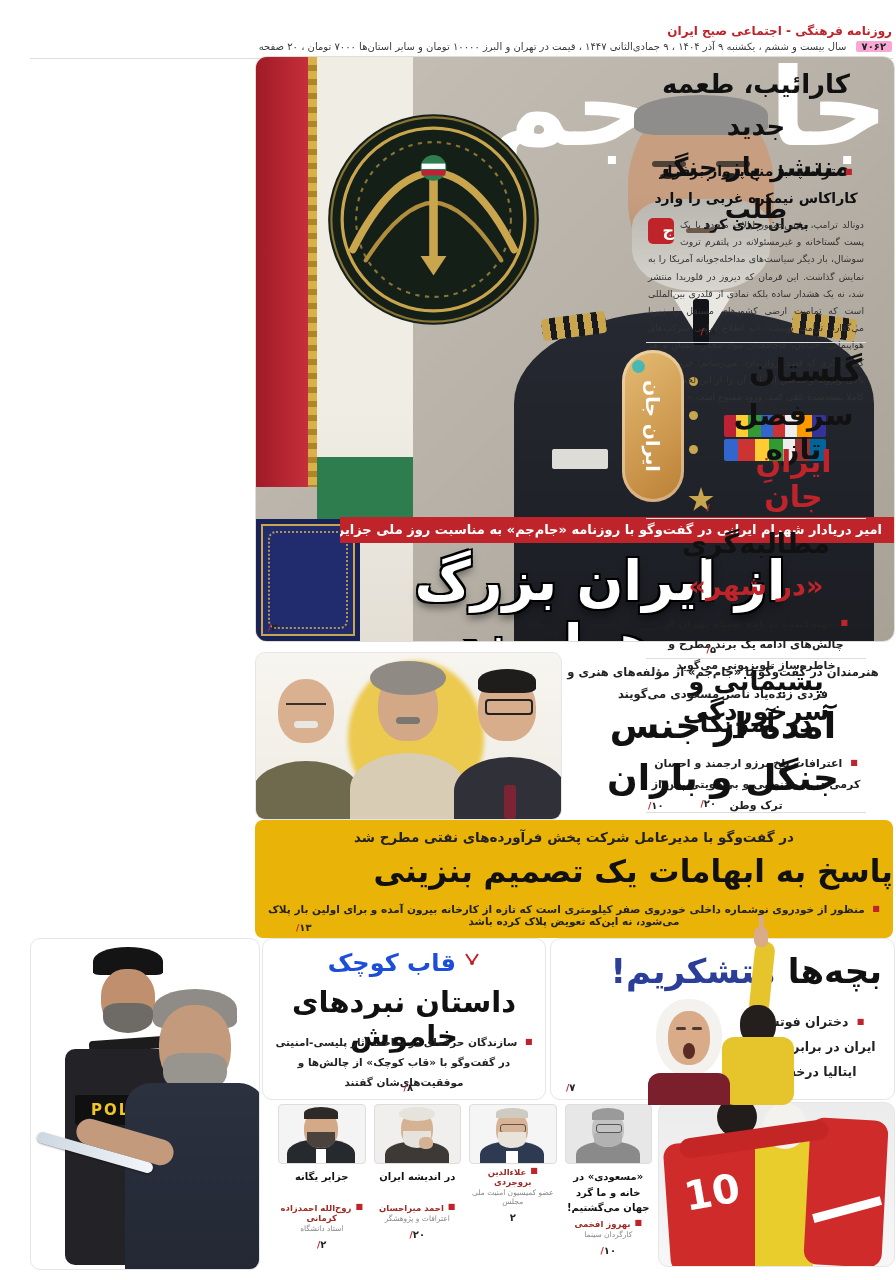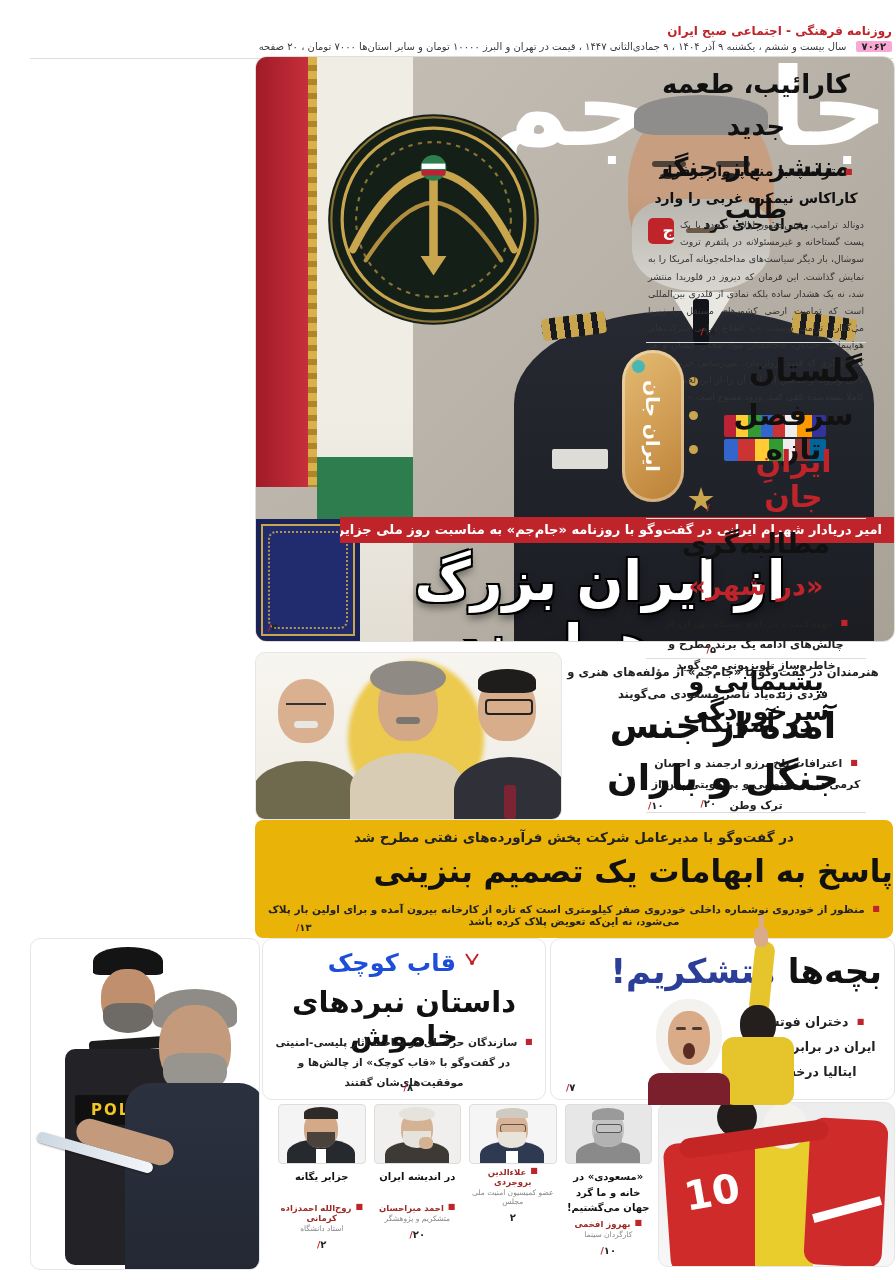--- a/index.html
+++ b/index.html
@@ -339,21 +339,21 @@
       <div class="pphoto" style="background:#f0efed;">
         <div class="bust-sh" style="left:10px;bottom:-4px;width:64px;height:26px;background:#3d3a35;"></div>
         <div class="bust-head" style="left:26px;top:6px;width:32px;height:36px;background:#d6b294;">
           <div class="abs" style="left:-2px;top:-4px;width:36px;height:14px;background:#e6e3dd;border-radius:50%;"></div>
           <div class="abs" style="left:2px;top:20px;width:28px;height:17px;background:#e6e3dd;border-radius:0 0 50% 50%;"></div>
           <div class="abs" style="left:18px;top:26px;width:14px;height:12px;background:#d6b294;border-radius:40%;"></div>
         </div>
       </div>
       <div class="ptitle">در اندیشه ایران</div>
       <div class="pname"><span class="sqb">■</span><span>احمد میراحسان</span></div>
-      <div class="prole">متشکریم و پژوهشگر</div>
+      <div class="prole">اعترافات و پژوهشگر</div>
       <span class="pm"><b>۲۰</b><i>/</i></span>
     </div>
     <div class="pcard">
       <div class="pphoto" style="background:#f4f4f4;">
         <div class="bust-sh" style="left:8px;bottom:-4px;width:68px;height:28px;background:#26292e;"></div>
         <div class="abs" style="left:37px;bottom:-2px;width:10px;height:16px;background:#fff;"></div>
         <div class="bust-head" style="left:25px;top:5px;width:34px;height:38px;background:#d4a988;">
           <div class="abs" style="left:0;top:-3px;width:34px;height:12px;background:#2e2a28;border-radius:50% 50% 0 0;"></div>
           <div class="abs" style="left:3px;top:22px;width:28px;height:16px;background:#4a423c;border-radius:0 0 50% 50%;"></div>
         </div>

